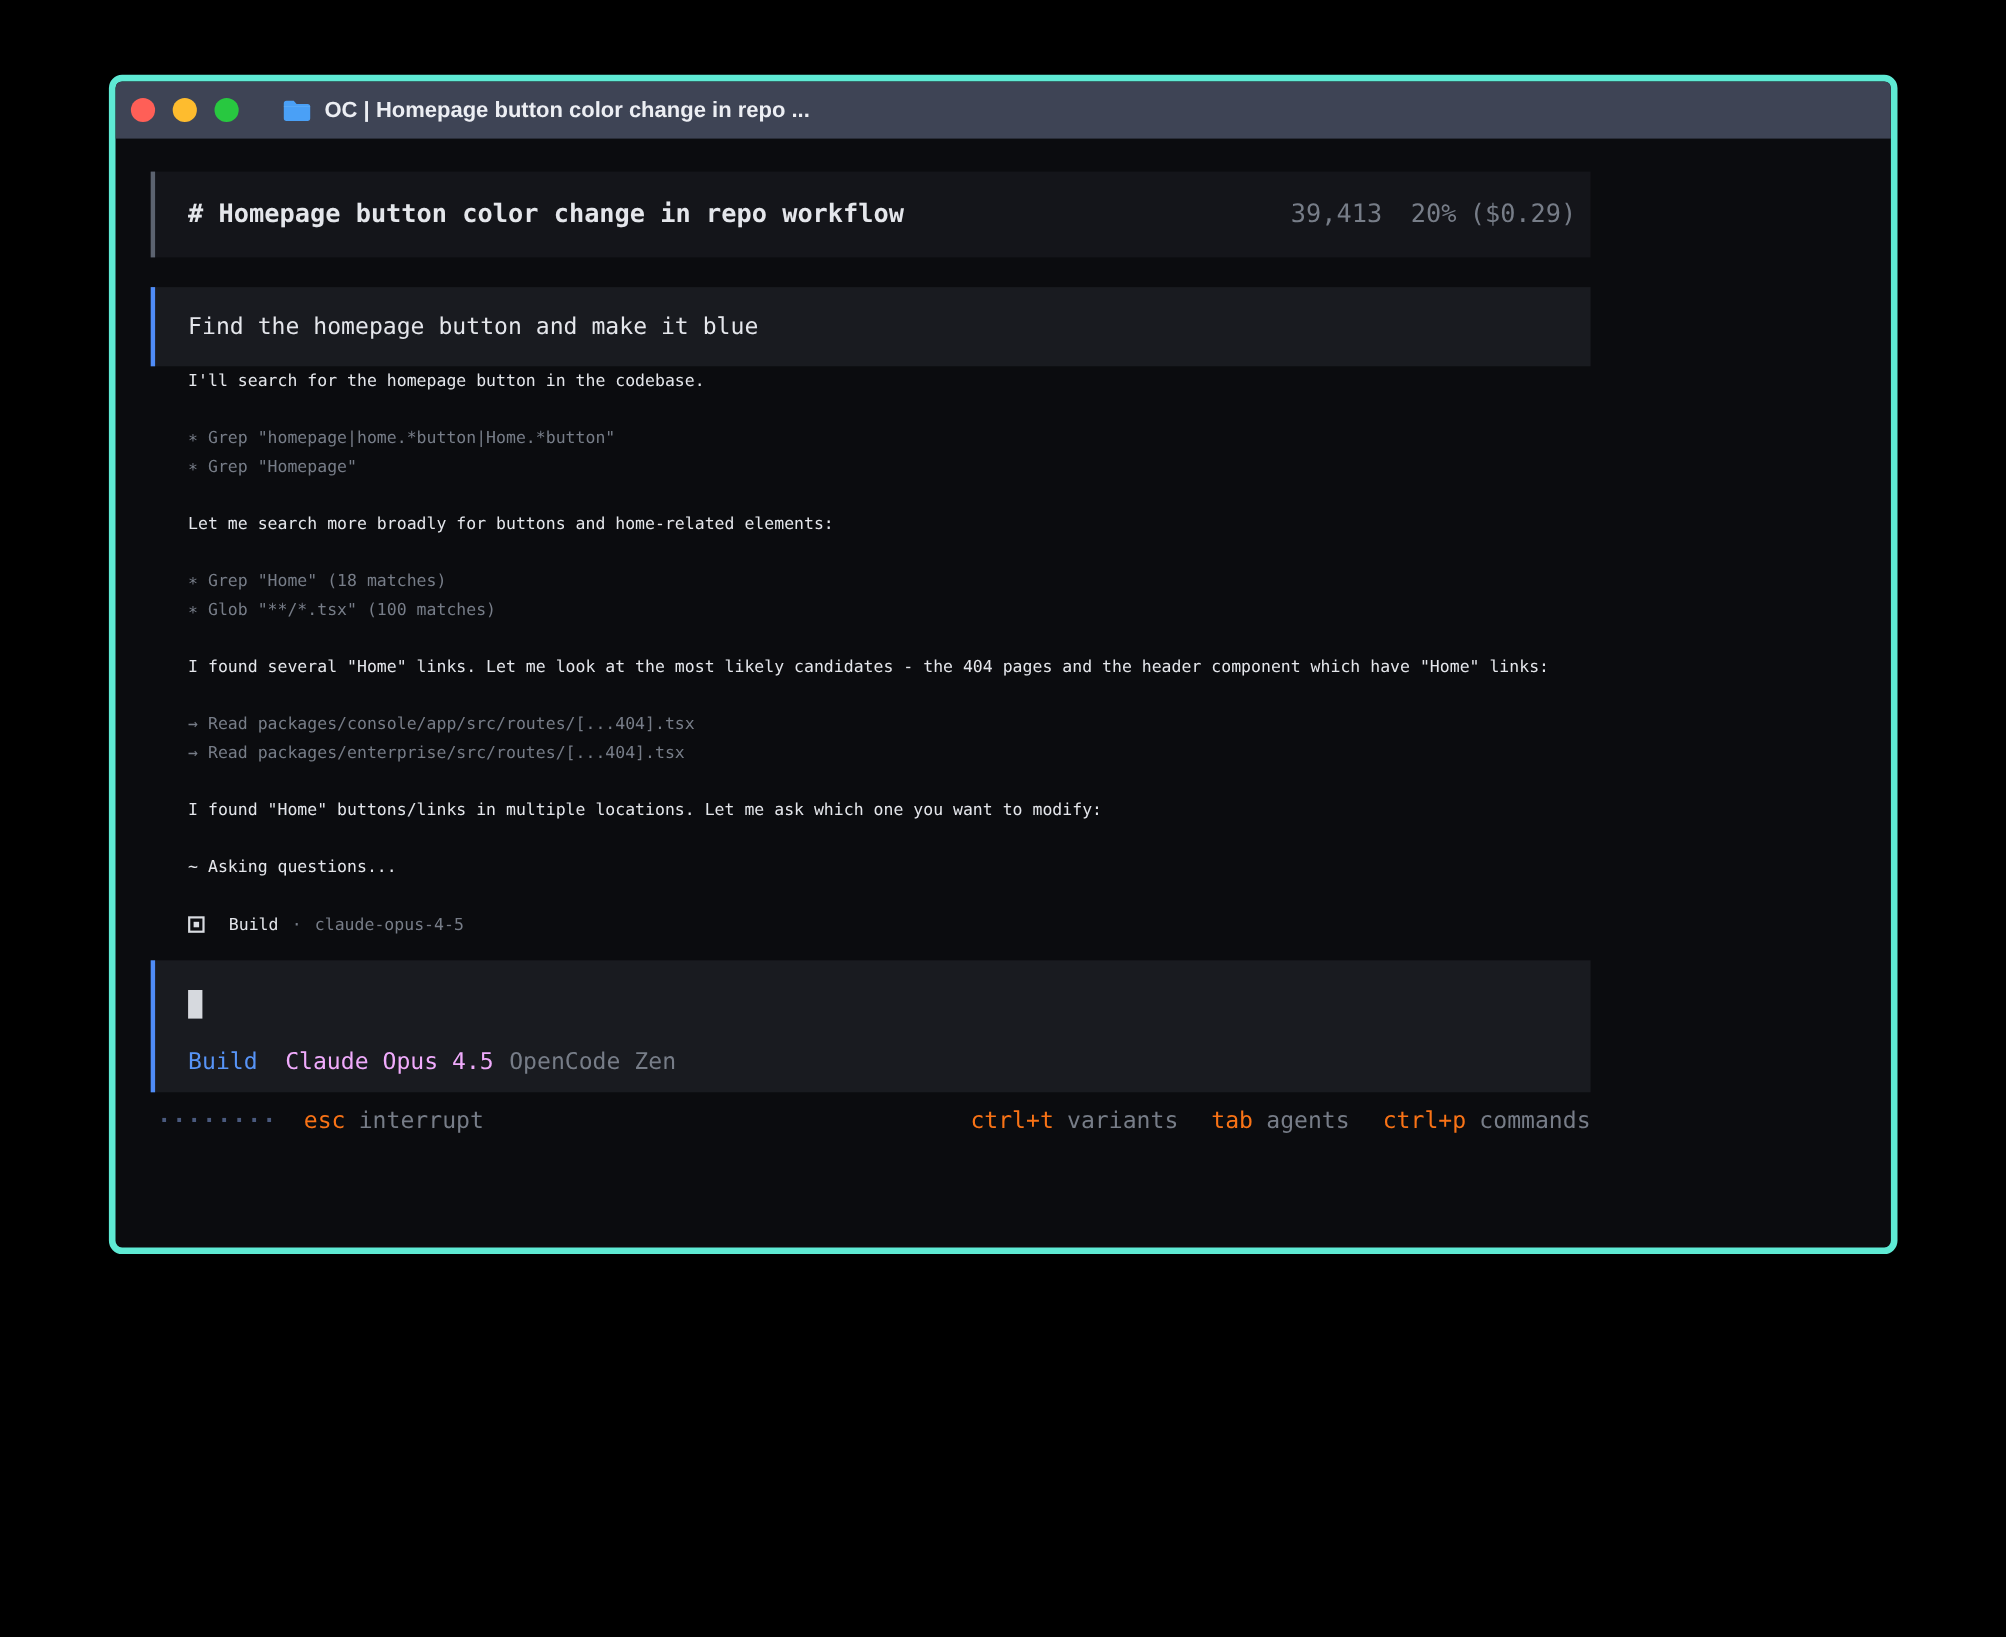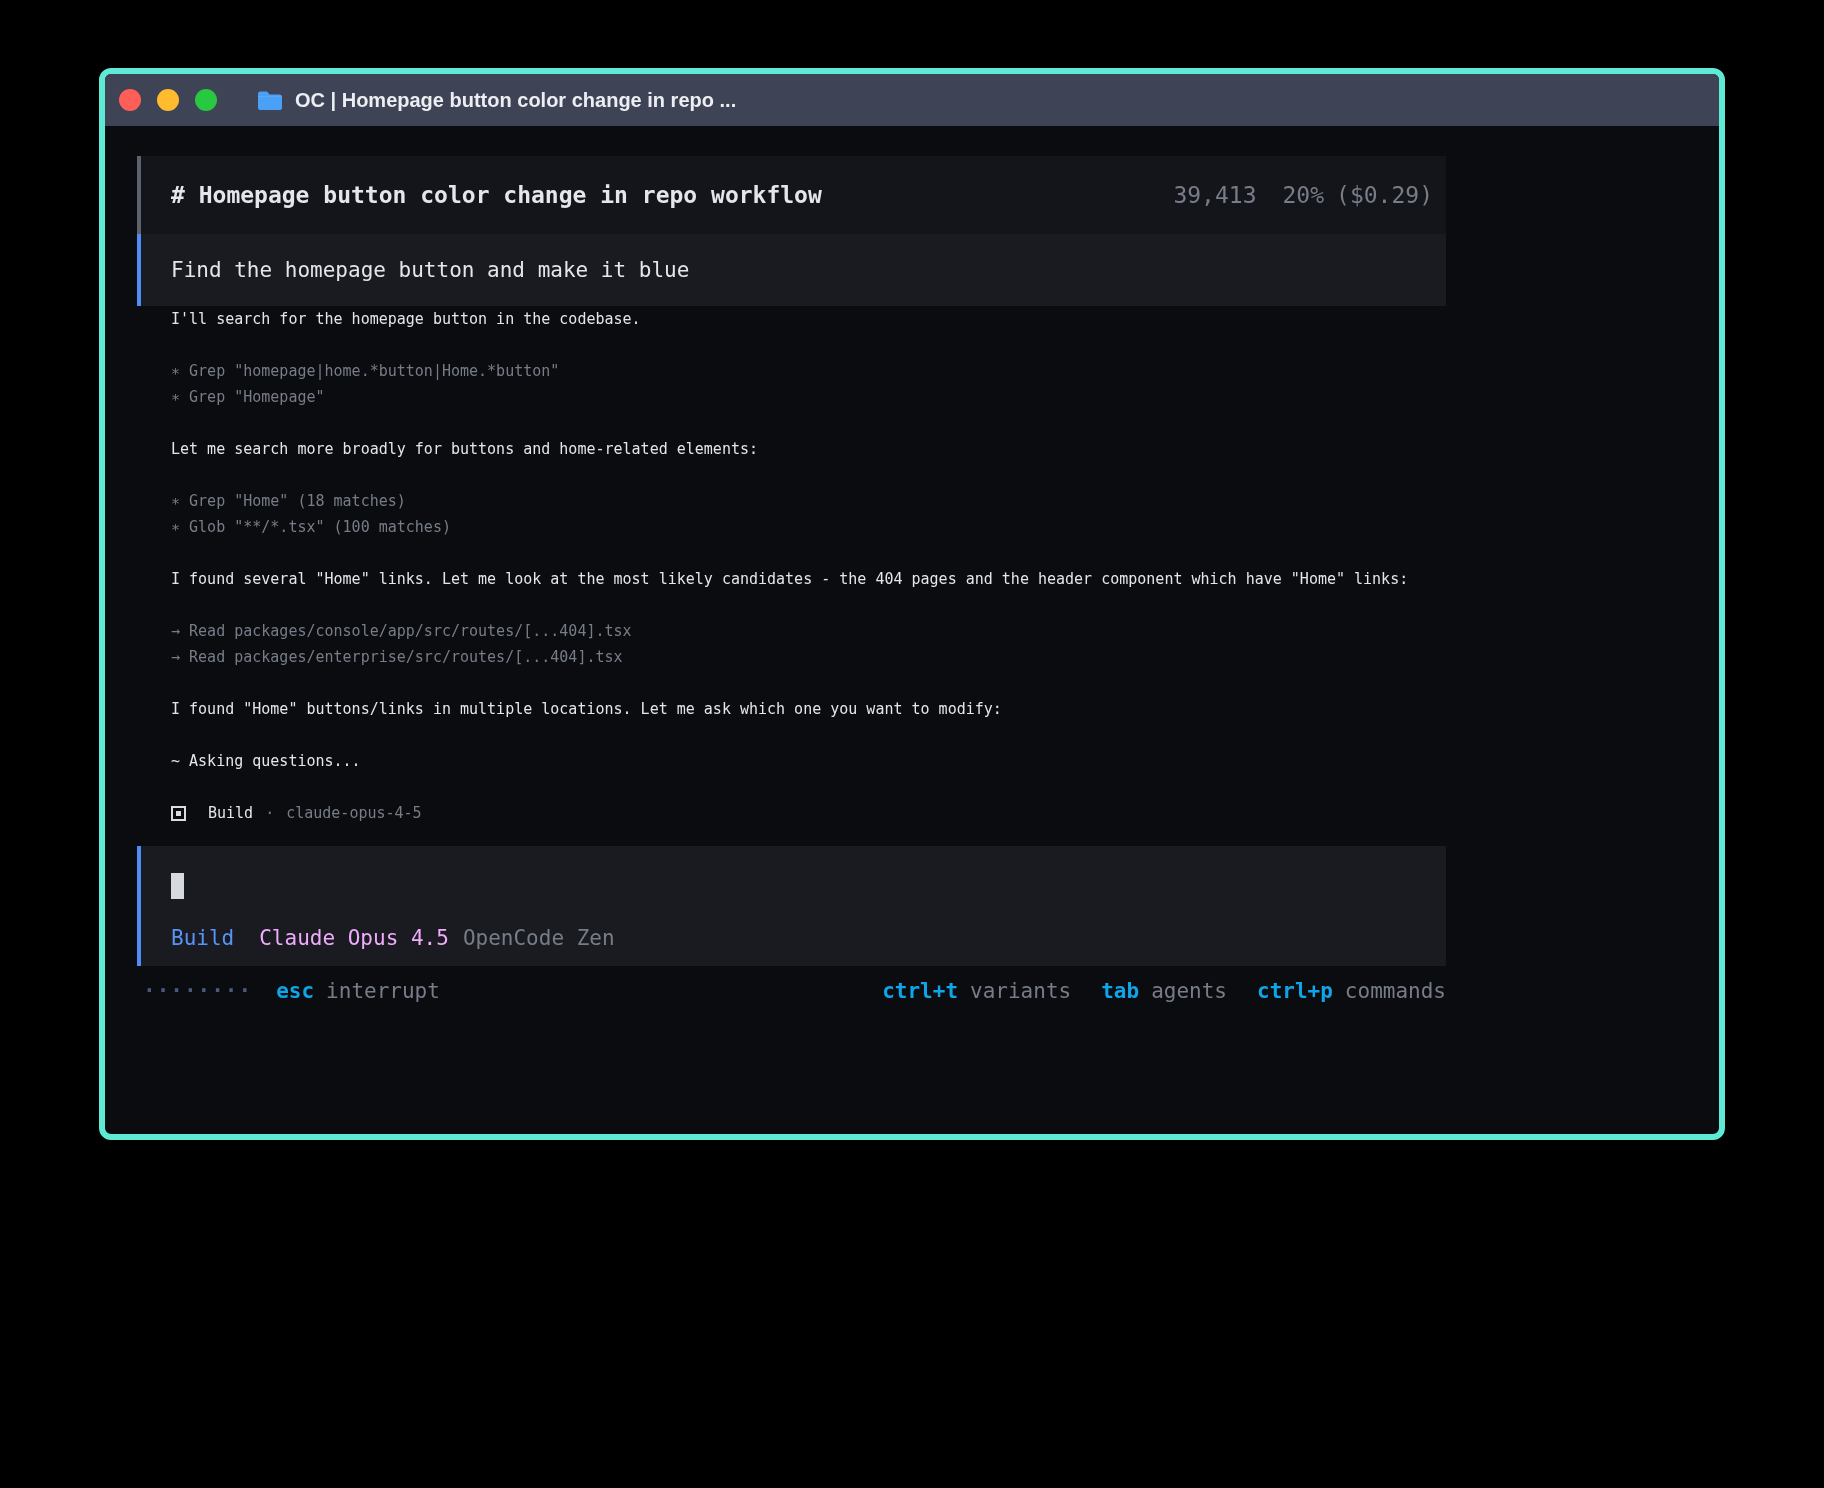--- a/index.html
+++ b/index.html
@@ -45,21 +45,21 @@
     display: flex; align-items: center; justify-content: space-between;
     padding: 0 13px 0 30px;
     font-size: 23px;
   }
   .session-title { font-weight: bold; color: #e4e6eb; white-space: nowrap; }
   .session-stats { color: #777d88; white-space: nowrap; }
   .session-stats .pct { margin-left: 26px; }
   .session-stats .cost { margin-left: 12px; }
 
   .user-msg {
-    height: 72px;
+    margin-top: 27px; height: 72px;
     background: #191b20;
     border-left: 4px solid #4f8cf7;
     display: flex; align-items: center;
     padding: 0 30px;
     font-size: 21px; color: #e4e6eb;
   }
 
   .transcript {
     padding: 0 35px 0 34px;
     font-size: 15px; line-height: 26px;
@@ -94,21 +94,21 @@
   .f-provider { color: #777d88; margin-left: 14px; }
 
   .statusbar {
     margin-top: 12px;
     display: flex; justify-content: space-between; align-items: center;
     font-size: 21px; line-height: 26px;
     padding-left: 6px;
   }
   .sb-left { display: flex; align-items: center; }
   .spinner { color: #4a5a7e; letter-spacing: 1px; margin-right: 24px; font-weight: bold; }
-  .sb-key { color: #0ea5e9; font-weight: bold; white-space: nowrap; text-align: right; }
+  .sb-key { color: #f97316; font-weight: normal; white-space: nowrap; text-align: right; }
   .sb-label { color: #777d88; margin-left: 12px; white-space: nowrap; }
   .sb-right { display: flex; align-items: center; }
   .sb-pair { display: flex; align-items: center; margin-left: 30px; }
 </style>
 </head>
 <body>
 
 <div class="window">
 
   <div class="titlebar">

